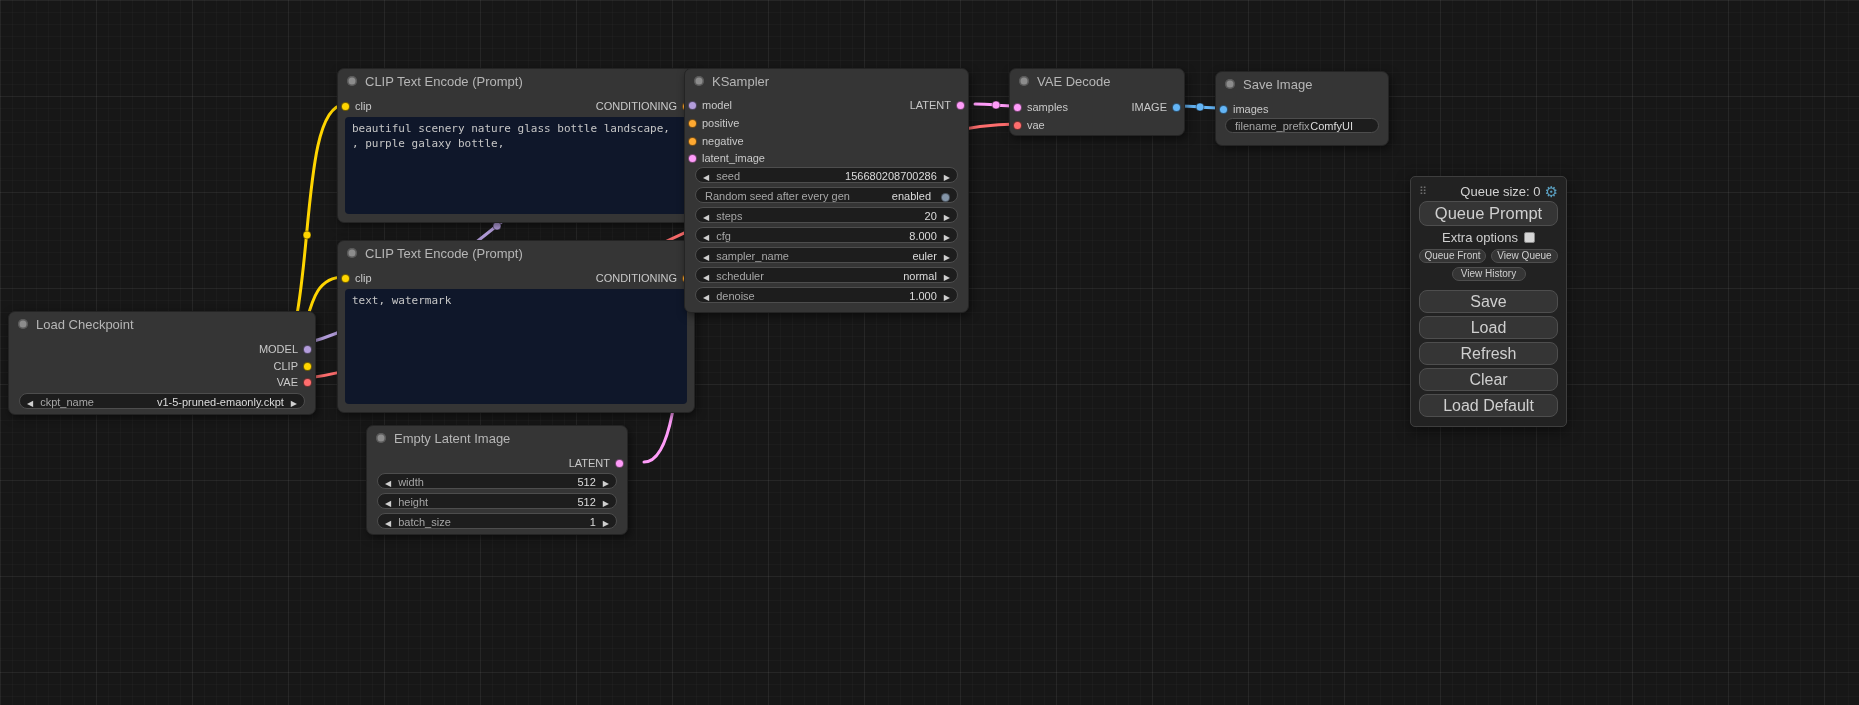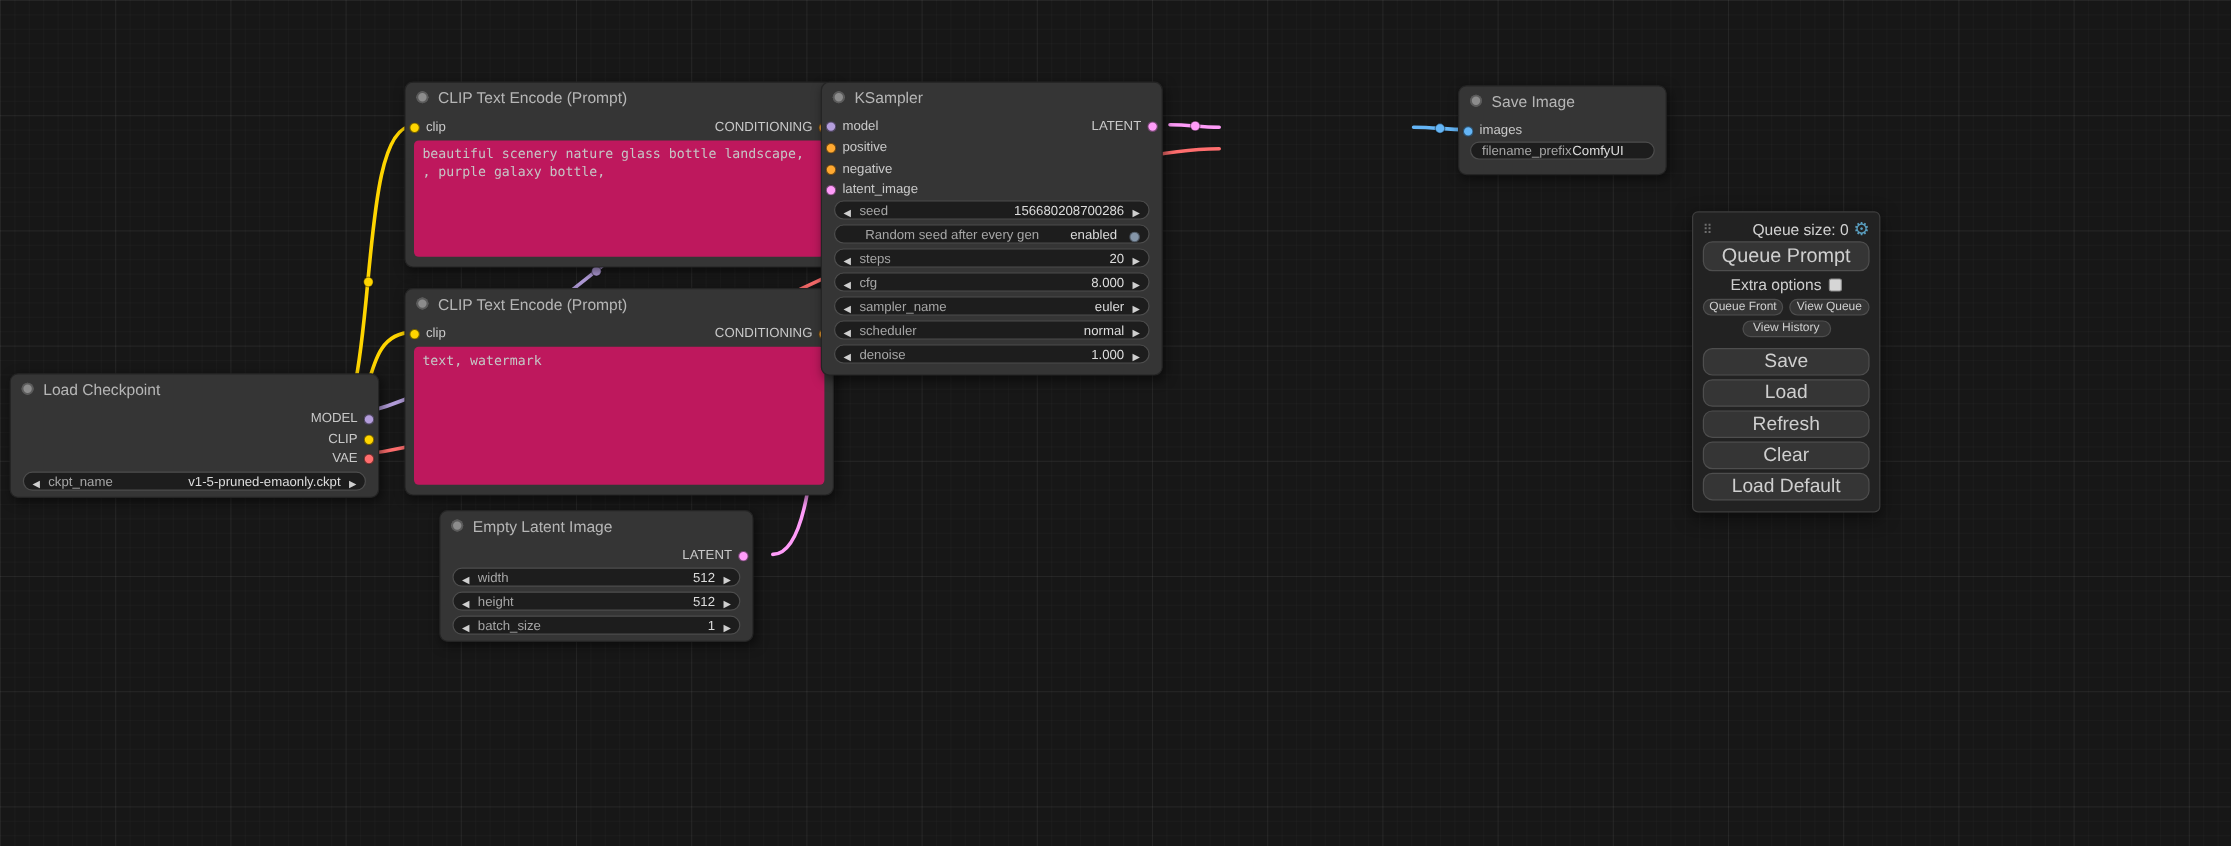--- a/index.html
+++ b/index.html
@@ -17,21 +17,21 @@
   .tdot{width:10px;height:10px;border-radius:50%;background:#8c8c8c;box-shadow:inset 0 0 0 1.5px rgba(0,0,0,.35);flex:none}
   .port{position:absolute;height:14px;display:flex;align-items:center;gap:5px;font-size:11px;color:#c9c9c9;white-space:nowrap}
   .port.in{left:3px}
   .port.out{right:3px}
   .pdot{width:9px;height:9px;border-radius:50%;border:1px solid rgba(0,0,0,.55);flex:none}
   .widget{position:absolute;left:10px;right:10px;height:16px;background:#1d1d1d;border:1px solid #4d4d4d;border-radius:9px;display:flex;align-items:flex-end;padding:0 7px;font-size:11px;color:#cfcfcf;white-space:nowrap;cursor:pointer}
   .arrow{font-size:8px;color:#cfcfcf;line-height:1}
   .wname{color:#a6a6a6;margin-left:7px;overflow:hidden;text-overflow:ellipsis}
   .wvalue{margin-left:auto;margin-right:7px;color:#dcdcdc}
   .toggledot{width:9px;height:9px;border-radius:50%;flex:none;margin-left:6px;border:1px solid rgba(0,0,0,.4)}
-  .prompt{position:absolute;left:7px;right:7px;background:#be185d;border-radius:4px;padding:4px 7px;font:11px/1.4 "DejaVu Sans Mono",monospace;color:#c6c6c6;white-space:pre-wrap;overflow:hidden;cursor:text}
+  .prompt{position:absolute;left:7px;right:7px;background:#0f172a;border-radius:4px;padding:4px 7px;font:11px/1.4 "DejaVu Sans Mono",monospace;color:#c6c6c6;white-space:pre-wrap;overflow:hidden;cursor:text}
   
   .qpanel{position:absolute;left:1410px;top:176px;width:157px;z-index:3;background:#222;border:1px solid #3e3e3e;border-radius:5px;padding:6px 8px 9px;display:flex;flex-direction:column;color:#cfcfcf;box-shadow:0 4px 14px rgba(0,0,0,.5)}
   .qhead{display:flex;align-items:center;gap:4px;height:16px}
   .qdrag{color:#6f6f6f;font-size:11px;cursor:grab}
   .qsize{flex:1;text-align:right;font-size:13px;color:#d2d2d2}
   .qgear{font-size:15px;line-height:1;cursor:pointer}
   .qbtn{background:#353535;border:1px solid #4e4e4e;border-radius:8px;color:#cfcfcf;font-family:inherit;cursor:pointer;display:block;width:100%}
   .qbtn.prompt-btn{height:25px;font-size:16.5px;margin-top:2px}
   .qbtn.big{height:23px;font-size:16px;margin-top:3px}
   .qextra{display:flex;align-items:center;justify-content:center;gap:6px;margin-top:5px;font-size:13px;height:13px}
@@ -183,21 +183,21 @@
       <span>LATENT</span>
       <span class="pdot" style="background: rgb(255, 156, 249);"></span>
     </div>
     <div class="widget" style="top:98px">
       <span class="arrow">◀</span>
       <span class="wname">seed</span>
       <span class="wvalue">156680208700286</span>
       <span class="arrow">▶</span>
     </div>
     <div class="widget" style="top:118px">
-      <span class="wname" style="margin-left:18px">Random seed after every gen</span>
+      <span class="wname" style="margin-left:2px">Random seed after every gen</span>
       <span class="wvalue" style="margin-right:4px">enabled</span>
       <span class="toggledot" style="background: rgb(132, 149, 168);"></span>
     </div>
     <div class="widget" style="top:138px">
       <span class="arrow">◀</span>
       <span class="wname">steps</span>
       <span class="wvalue">20</span>
       <span class="arrow">▶</span>
     </div>
     <div class="widget" style="top:158px">
@@ -219,20 +219,38 @@
       <span class="arrow">▶</span>
     </div>
     <div class="widget" style="top:218px">
       <span class="arrow">◀</span>
       <span class="wname">denoise</span>
       <span class="wvalue">1.000</span>
       <span class="arrow">▶</span>
     </div>
   </div>
 
+  <div class="node" style="left:1009px;top:68px;width:176px;height:68px">
+    <div class="ntitle">
+      <span class="tdot"></span>
+      <span>VAE Decode</span>
+    </div>
+    <div class="port in" style="top:31px">
+      <span class="pdot" style="background: rgb(255, 156, 249);"></span>
+      <span>samples</span>
+    </div>
+    <div class="port in" style="top:49px">
+      <span class="pdot" style="background: rgb(255, 110, 110);"></span>
+      <span>vae</span>
+    </div>
+    <div class="port out" style="top:31px">
+      <span>IMAGE</span>
+      <span class="pdot" style="background: rgb(100, 181, 246);"></span>
+    </div>
+  </div>
 
   <div class="node" style="left:1215px;top:71px;width:174px;height:75px">
     <div class="ntitle">
       <span class="tdot"></span>
       <span>Save Image</span>
     </div>
     <div class="port in" style="top:30px">
       <span class="pdot" style="background: rgb(100, 181, 246);"></span>
       <span>images</span>
     </div>

